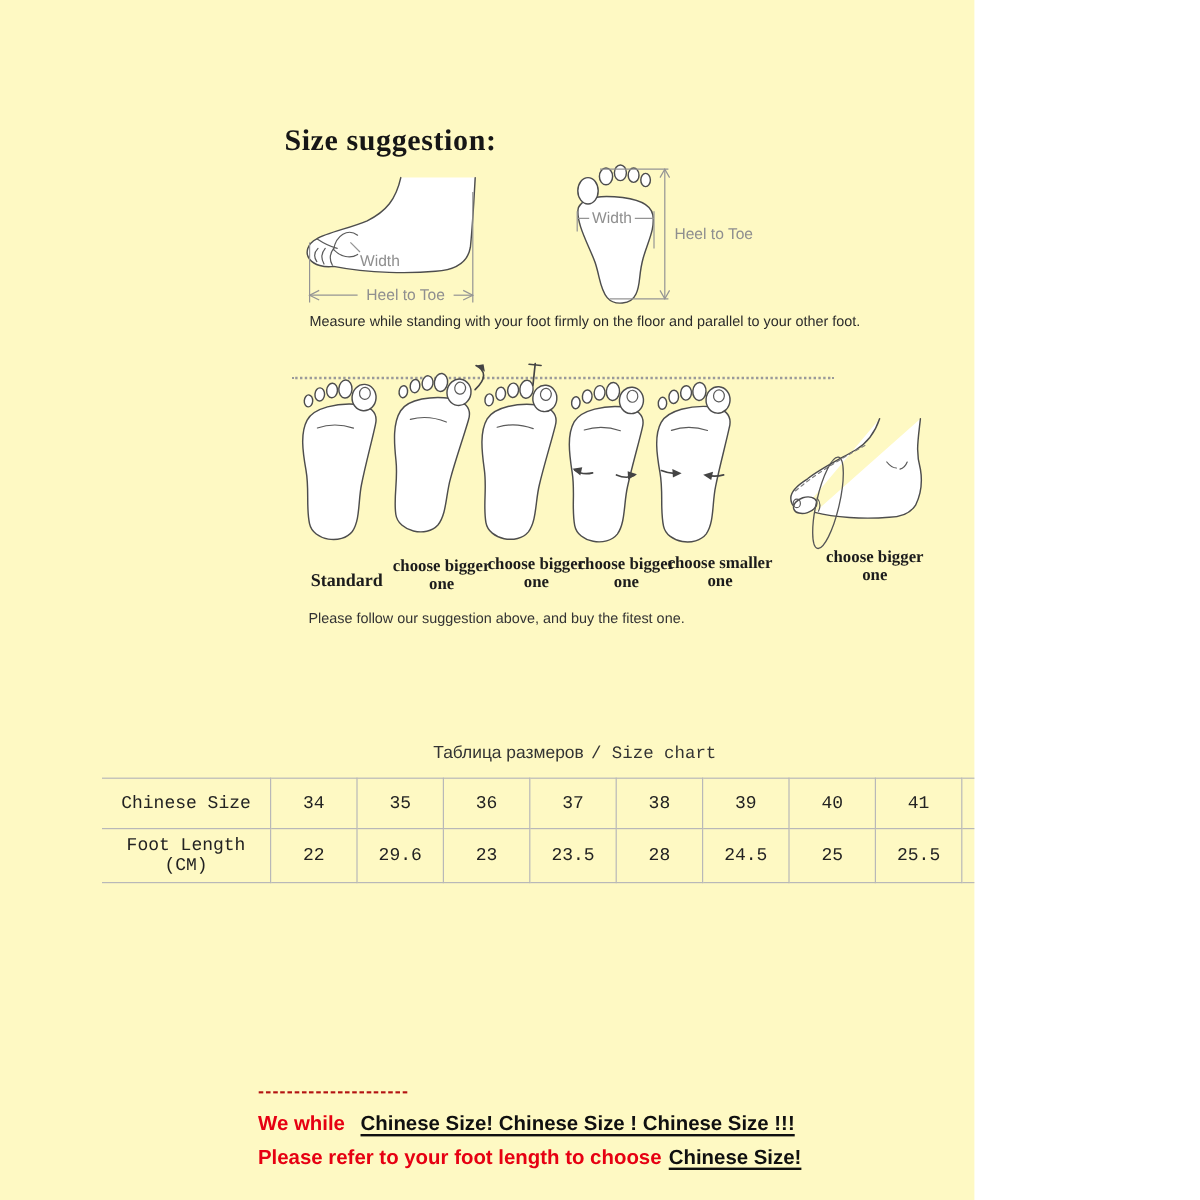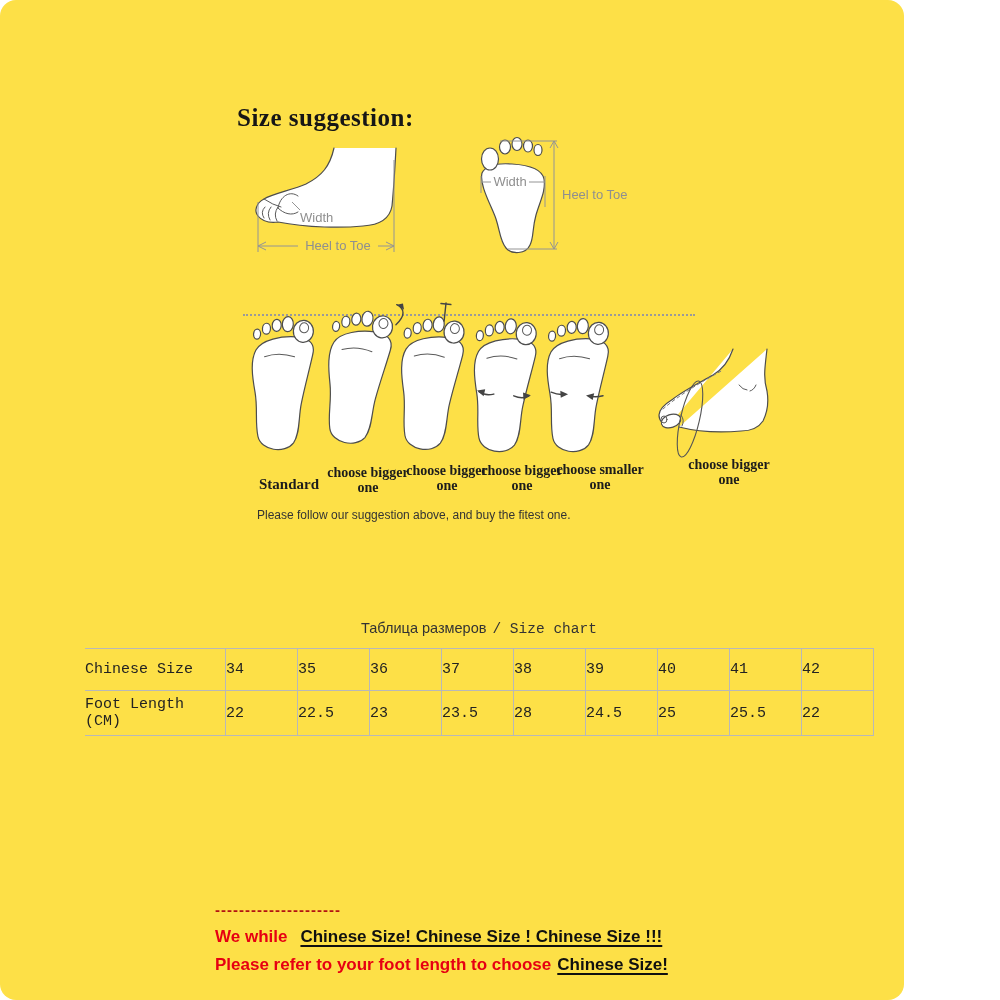--- a/index.html
+++ b/index.html
@@ -1,17 +1,17 @@
 <!DOCTYPE html>
 <html><head>
 <meta charset="utf-8">
 <style>
   html,body{margin:0;padding:0;background:#fff;}
-  .canvas{position:relative;width:904px;height:1000px;background:#fde047;overflow:hidden;
-          font-family:"Liberation Sans",sans-serif;border-radius:16px;}
+  .canvas{position:relative;width:812px;height:1000px;background:#fef9c3;overflow:hidden;
+          font-family:"Liberation Sans",sans-serif;}
   .abs{position:absolute;}
 
   
   .sug-title{left:237px;top:104px;font-family:"Liberation Serif",serif;font-weight:bold;
              font-size:25px;color:#161616;letter-spacing:0.5px;margin:0;}
   .measure-note{left:258px;top:261px;font-size:12px;color:#2b2b2b;}
   .follow-note{left:257px;top:508px;font-size:12px;color:#333;}
   .dotted-line{left:243px;top:314px;width:452px;height:0;border-top:2px dotted #9a9a9a;}
 
   svg{overflow:visible;}
@@ -25,21 +25,21 @@
   .fp-label{font-family:"Liberation Serif",serif;font-weight:bold;font-size:14px;line-height:15px;
             color:#1c1c1c;text-align:center;}
   .fp-label.one{font-size:15px;}
 
   
   .chart-title{left:85px;top:620px;width:788px;text-align:center;font-size:14.5px;color:#333;}
   .chart-title .ru{font-family:"Liberation Sans",sans-serif;}
   .chart-title .en{font-family:"Liberation Mono",monospace;margin-left:6px;}
   table.size{left:85px;top:648px;width:789px;border-collapse:collapse;table-layout:fixed;
              font-family:"Liberation Mono",monospace;font-size:15px;color:#222;}
-  table.size td{border:1px solid #b8b8b8;padding:0;}
+  table.size td{border:1px solid #b8b8b8;text-align:center;padding:0;}
   table.size td:first-child{border-left:none;width:140px;}
   table.size tr.r1 td{height:41px;}
   table.size tr.r2 td{height:44px;}
 
   
   .dashes{left:215px;top:901px;font-weight:bold;font-size:15px;letter-spacing:1px;color:#b31312;}
   .notice-line{font-weight:bold;font-size:17px;white-space:nowrap;}
   .nl1{left:215px;top:927px;}
   .nl2{left:215px;top:955px;}
   .red{color:#e60012;}
@@ -103,20 +103,21 @@
     <rect x="13" y="41" width="38" height="15" fill="#fff"></rect>
     <text class="dim-label" x="32" y="53" text-anchor="middle">Width</text>
     <line class="dim" x1="22" y1="8" x2="79" y2="8"></line>
     <line class="dim" x1="30" y1="116" x2="79" y2="116"></line>
     <line class="dim" x1="76" y1="8" x2="76" y2="116"></line>
     <path class="dim" d="M72,15 L76,8 L80,15"></path>
     <path class="dim" d="M72,109 L76,116 L80,109"></path>
     <text class="dim-label" x="84" y="66">Heel to Toe</text>
   </svg>
 
+  <div class="abs measure-note">Measure while standing with your foot firmly on the floor and parallel to your other foot.</div>
 
   <div class="abs dotted-line"></div>
 
   <svg class="abs" style="left:243px;top:298px;transform:rotate(4deg)" width="80" height="162" viewBox="0 0 80 162">
     <use href="#fp" transform="translate(0,12)"></use>
   </svg>
 
   <svg class="abs" style="left:318px;top:298px;transform:rotate(8deg)" width="80" height="162" viewBox="0 0 80 162">
     <use href="#fp" transform="translate(0,6)"></use>
     <path class="deco" d="M70,22 C78,12 77,5 68,2"></path>
@@ -182,21 +183,21 @@
         <td>37</td>
         <td>38</td>
         <td>39</td>
         <td>40</td>
         <td>41</td>
         <td>42</td>
       </tr>
       <tr class="r2">
         <td>Foot Length (CM)</td>
         <td>22</td>
-        <td>22.5</td>
+        <td>29.6</td>
         <td>23</td>
         <td>23.5</td>
         <td>28</td>
         <td>24.5</td>
         <td>25</td>
         <td>25.5</td>
         <td>22</td>
       </tr>
     </tbody>
   </table>

